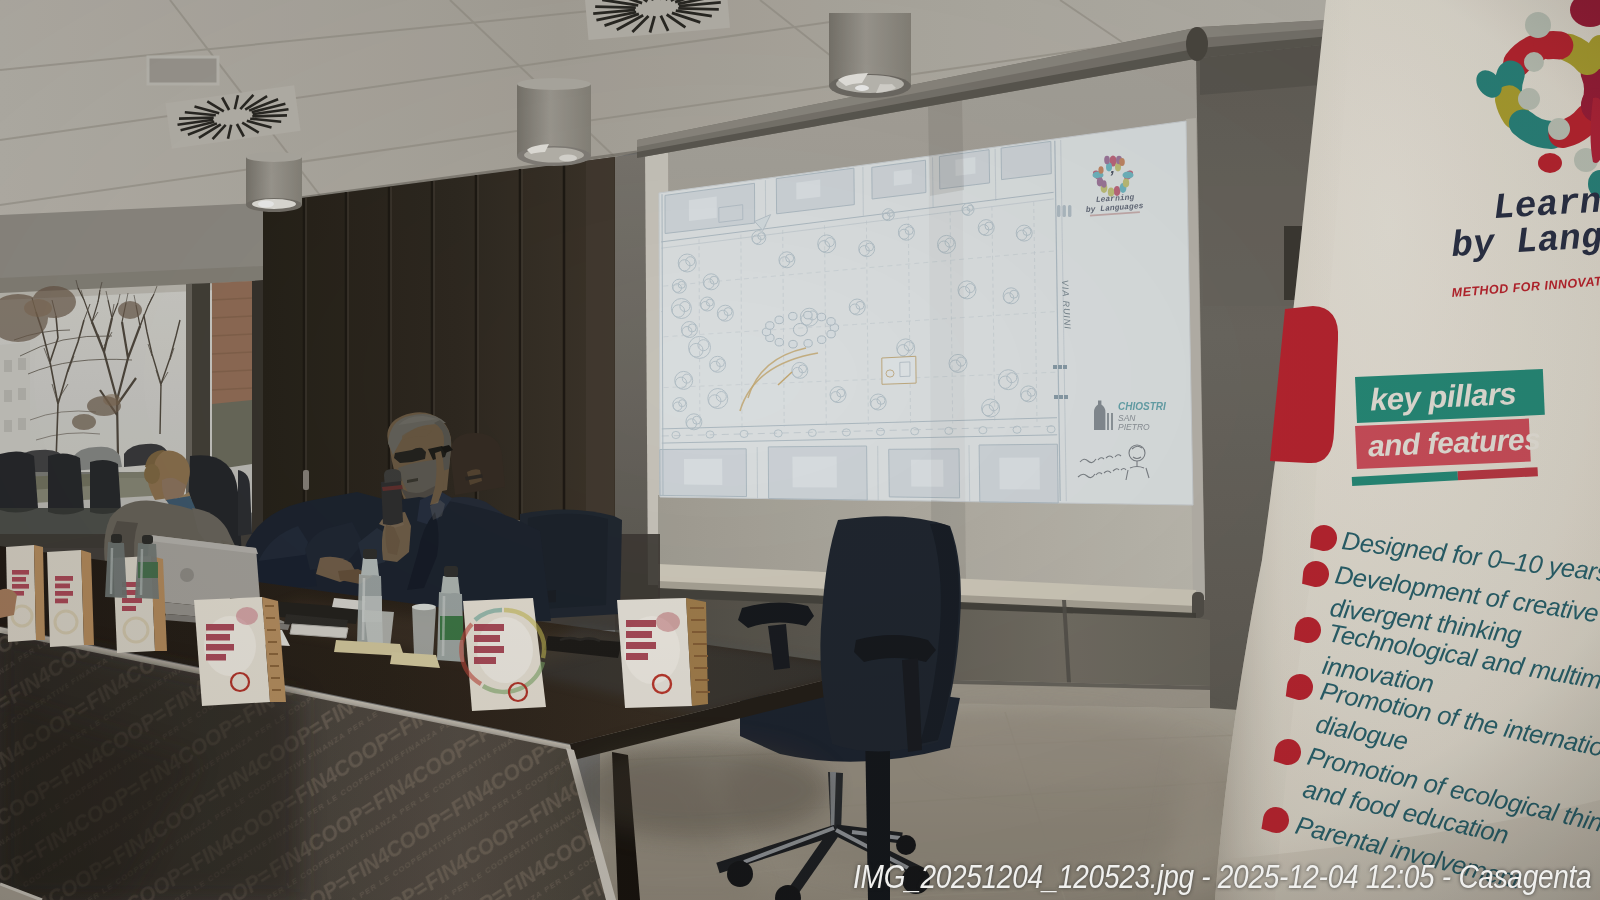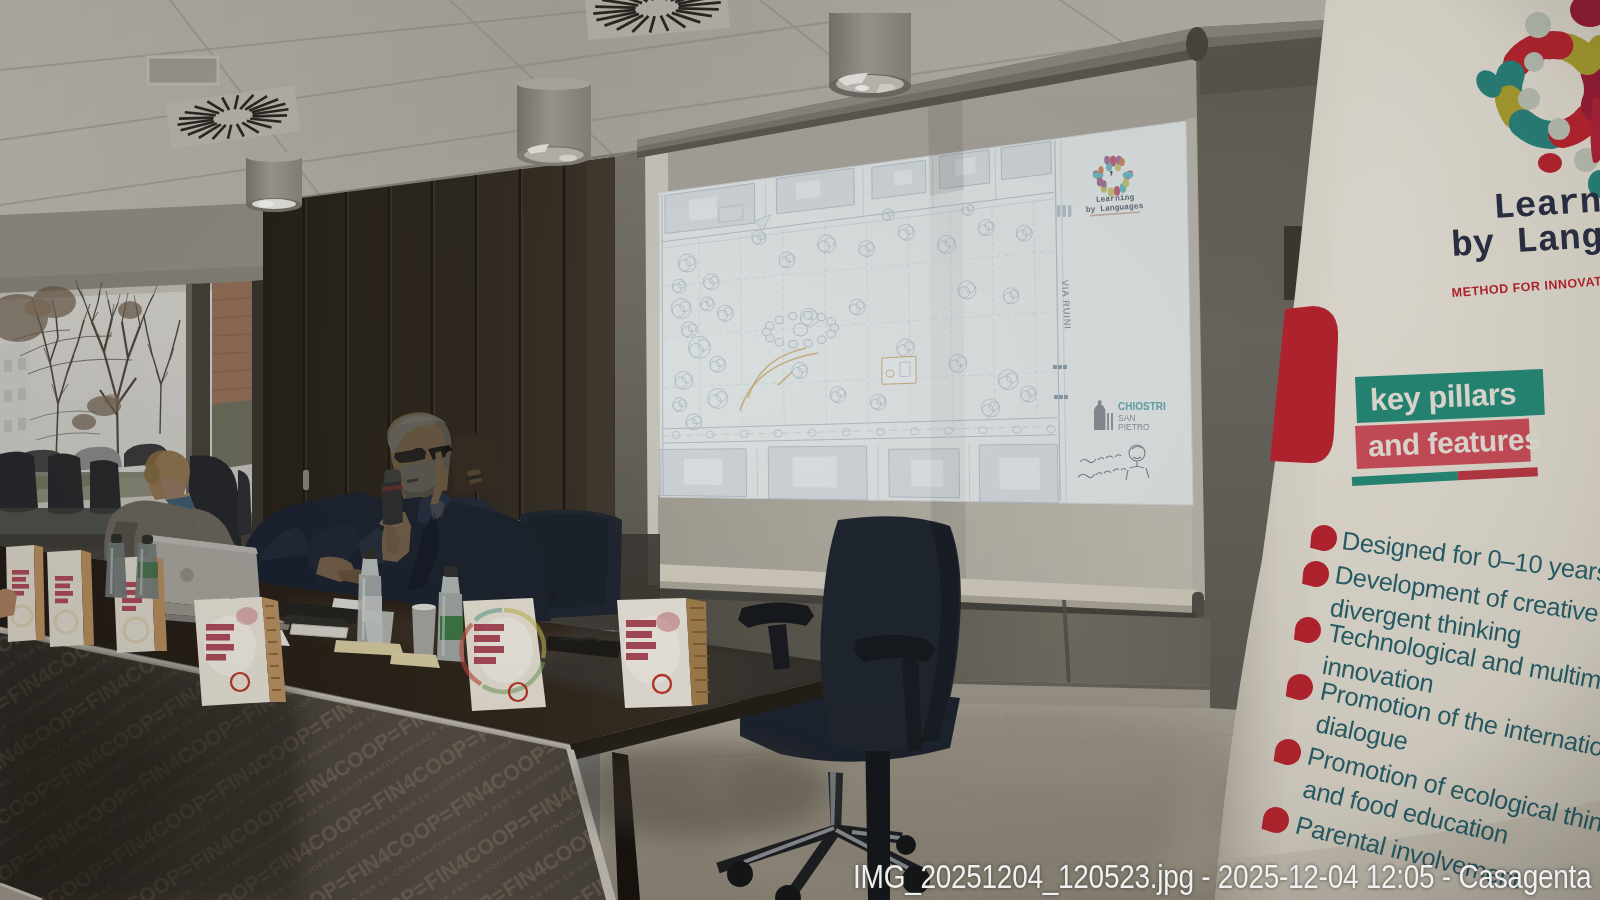--- a/index.html
+++ b/index.html
@@ -1,16 +1,16 @@
 <!DOCTYPE html>
 <html><head>
 <meta charset="utf-8">
 <style>
   html,body{margin:0;padding:0;background:#777;}
-  #scene{position:relative;width:1600px;height:900px;overflow:hidden;font-family:"Liberation Sans",sans-serif;}
+  #scene{position:relative;width:1600px;height:900px;overflow:hidden;font-family:"Liberation Sans",sans-serif;font-style:italic;}
   svg text{font-family:"Liberation Sans",sans-serif;}
 </style>
 </head>
 <body>
 <div id="scene">
 <svg width="1600" height="900" viewBox="0 0 1600 900">
 <defs>
   <linearGradient id="ceilG" x1="0" y1="0" x2="1" y2="0">
     <stop offset="0" stop-color="#c2beb6"></stop>
           <stop offset="0.35" stop-color="#b2ada4"></stop>

